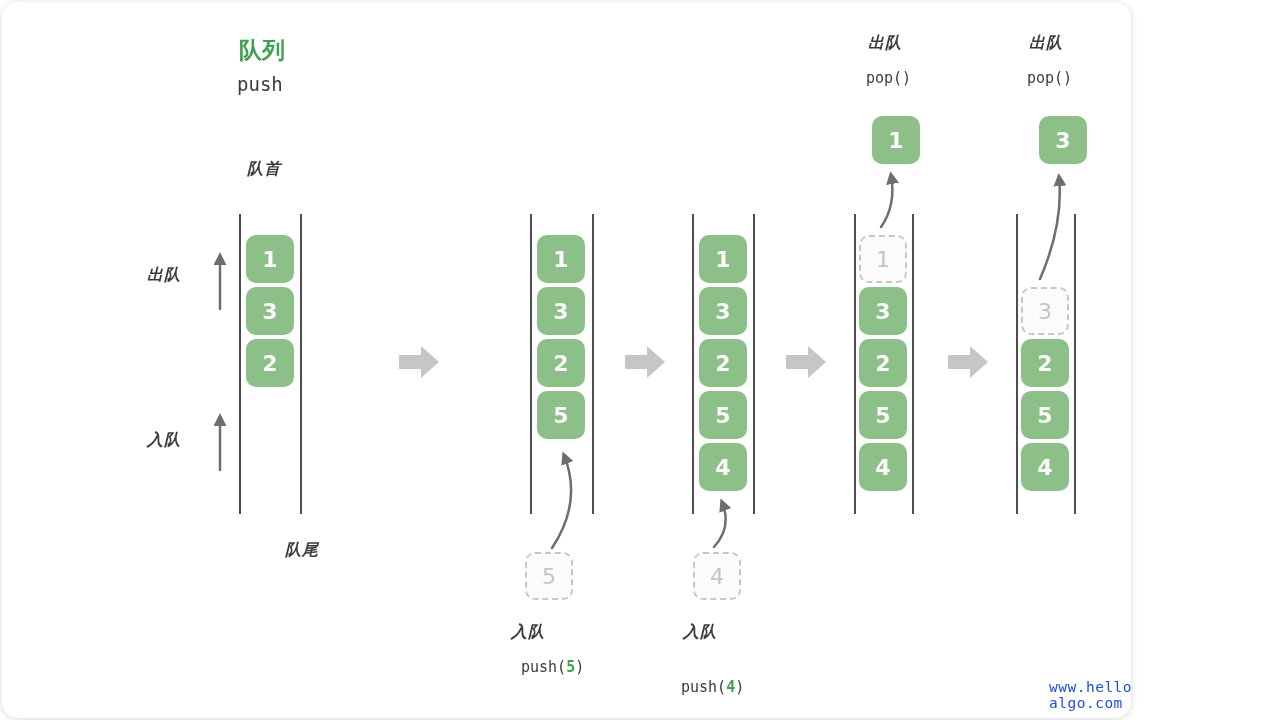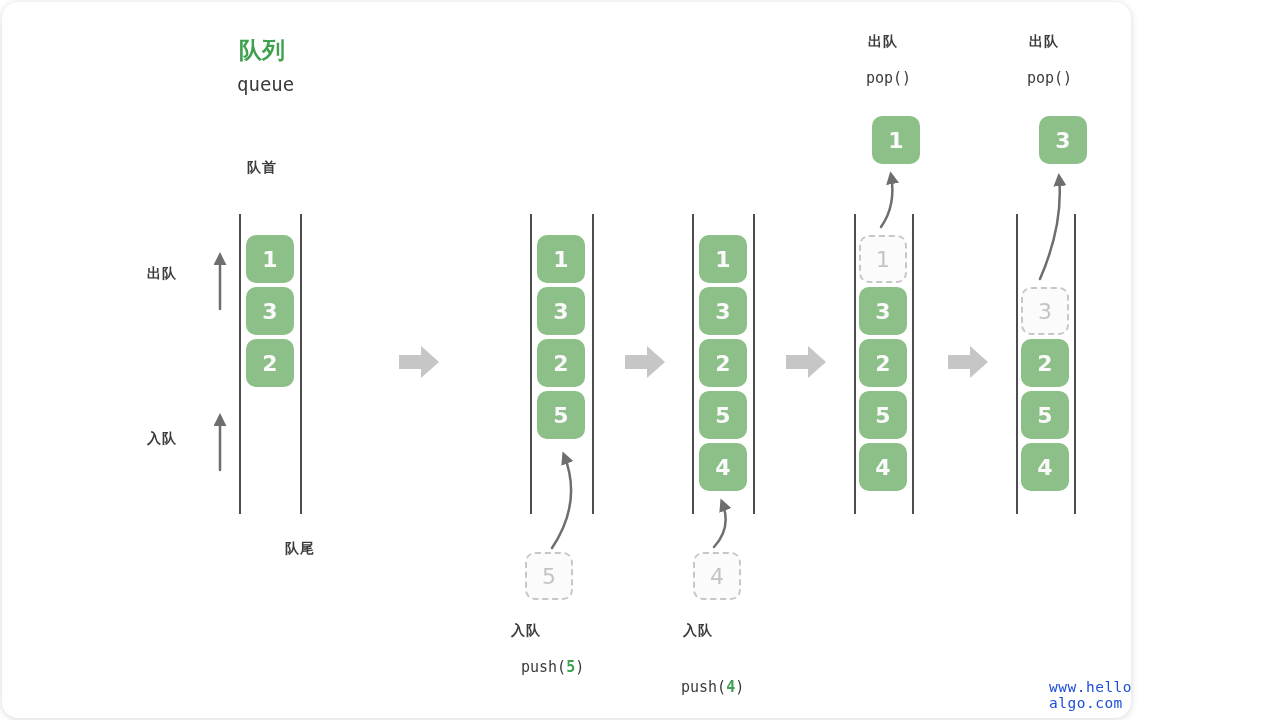--- a/index.html
+++ b/index.html
@@ -5,21 +5,21 @@
   * { margin:0; padding:0; box-sizing:border-box; }
   html,body { width:1280px; height:720px; background:#fff; font-family:"DejaVu Sans", sans-serif; }
   .canvas {
     position:absolute; left:2px; top:2px; width:1129px; height:716px;
     background:#ffffff; border-radius:16px;
     box-shadow:0 1px 7px rgba(0,0,0,0.16);
     overflow:hidden;
   }
   .title-zh { position:absolute; left:237px; top:33px; font-size:23px; font-weight:bold; color:#3fa050; }
   .title-en { position:absolute; left:235px; top:71px; font-size:19px; color:#3b3b3b; font-family:"DejaVu Sans Mono", monospace; }
-  .zh-label { position:absolute; font-size:14px; font-weight:bold; color:#3b3b3b; letter-spacing:1px; }
+  .zh-label { position:absolute; font-size:16px; font-weight:bold; color:#3b3b3b; letter-spacing:1px;font-style:italic; }
   .code-label { position:absolute; font-size:15px; color:#3b3b3b; font-family:"DejaVu Sans Mono", monospace; }
   .code-label .arg { color:#3fa050; font-weight:bold; }
   .wall { position:absolute; top:212px; height:300px; width:1.6px; background:#4d4d4d; }
   .cell {
     position:absolute; width:48px; height:48px; border-radius:10px;
     background:#8dbf88; color:#fafafa; font-size:22px; font-weight:bold;
     display:flex; align-items:center; justify-content:center;
   }
   .cell.ghost {
     background:#fbfbfb; border:2.5px dashed #c7c7c7; color:#c4c4c4; font-weight:normal;
@@ -27,21 +27,21 @@
   .overlay { position:absolute; left:0; top:0; width:1280px; height:720px; pointer-events:none; }
   .watermark { position:absolute; left:1047px; top:677px; font-size:14.5px; letter-spacing:0.5px;
     color:#1d4ed8; font-family:"DejaVu Sans Mono", monospace; }
 </style>
 </head>
 <body>
 
 <div class="canvas">
 
   <div class="title-zh">队列</div>
-  <div class="title-en">queue</div>
+  <div class="title-en">push</div>
 
   <div class="zh-label" style="left:245px; top:157px;">队首</div>
   <div class="zh-label" style="left:245px; top:538px;margin-left:38px;">队尾</div>
   <div class="zh-label" style="left:145px; top:263px;">出队</div>
   <div class="zh-label" style="left:145px; top:428px;">入队</div>
 
   <div class="wall" style="left:237px;"></div>
   <div class="wall" style="left:298px;"></div>
   <div class="wall" style="left:528px;"></div>
   <div class="wall" style="left:590px;"></div>

